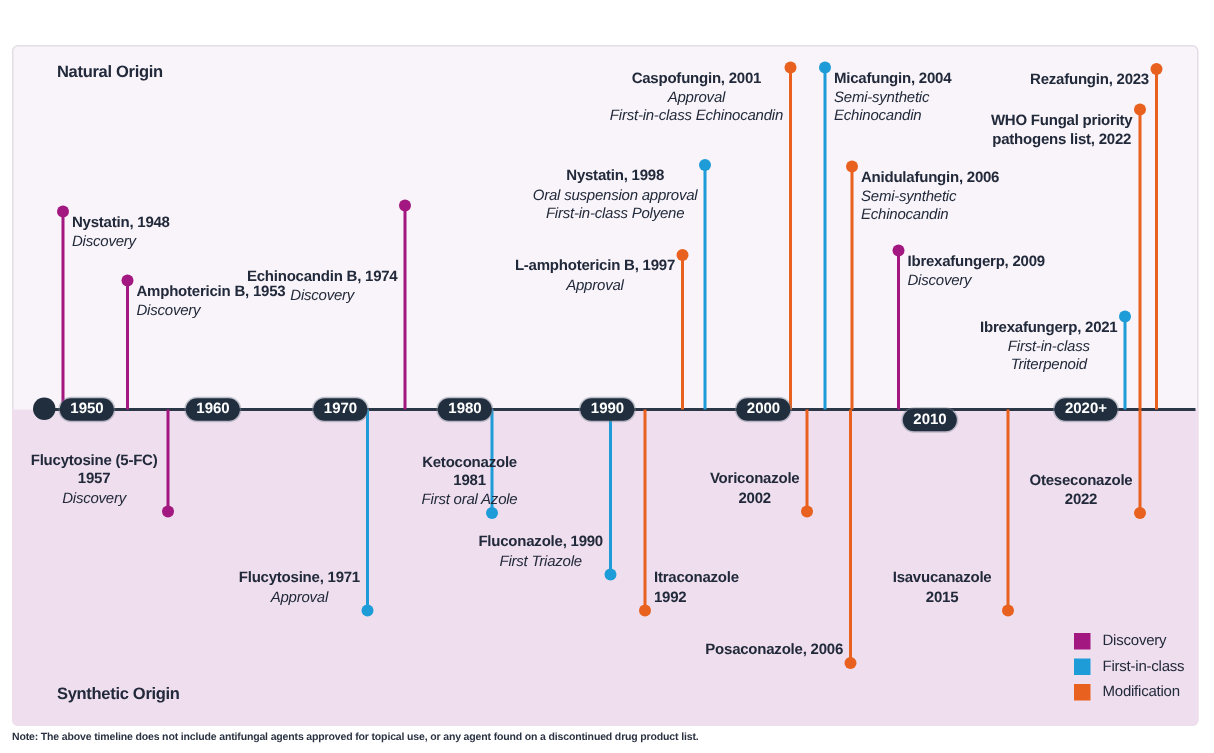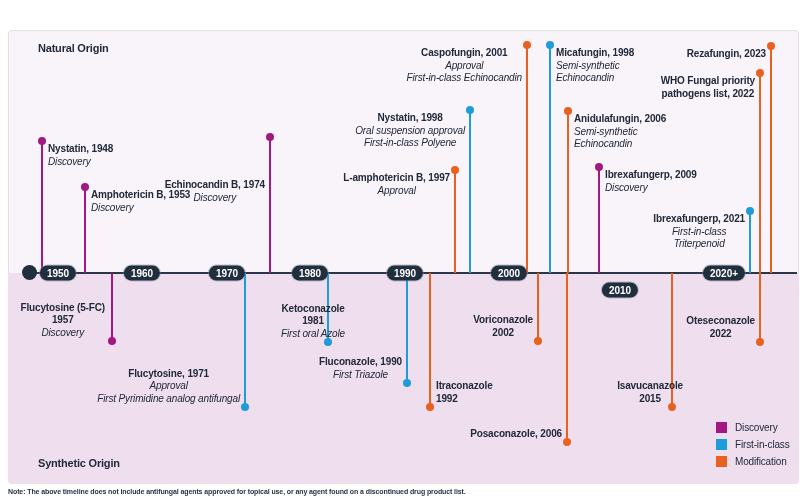--- a/index.html
+++ b/index.html
@@ -92,21 +92,21 @@
       <div class="stem" style="left: 759px; background: rgb(232, 97, 30); top: 273px; height: 69px;"></div>
       <div class="stem" style="left: 770px; background: rgb(232, 97, 30); top: 46px; height: 227px;"></div>
     </div>
   <div id="badges-layer">
       <div class="decade-badge" style="left: 58px; top: 273px;">1950</div>
       <div class="decade-badge" style="left: 142px; top: 273px;">1960</div>
       <div class="decade-badge" style="left: 227px; top: 273px;">1970</div>
       <div class="decade-badge" style="left: 310px; top: 273px;">1980</div>
       <div class="decade-badge" style="left: 405px; top: 273px;">1990</div>
       <div class="decade-badge" style="left: 509px; top: 273px;">2000</div>
-      <div class="decade-badge" style="left: 620px; top: 290px;">2010</div>
+      <div class="decade-badge" style="left: 620px; top: 280px;">2010</div>
       <div class="decade-badge" style="left: 724px; top: 273px;">2020+</div>
     </div>
   <div id="dots-layer">
       <div class="ev-dot" style="left: 38px; top: 137px; background: rgb(162, 24, 128);"></div>
       <div class="ev-dot" style="left: 81px; top: 183px; background: rgb(162, 24, 128);"></div>
       <div class="ev-dot" style="left: 108px; top: 337px; background: rgb(162, 24, 128);"></div>
       <div class="ev-dot" style="left: 241px; top: 403px; background: rgb(30, 156, 215);"></div>
       <div class="ev-dot" style="left: 266px; top: 133px; background: rgb(162, 24, 128);"></div>
       <div class="ev-dot" style="left: 324px; top: 338px; background: rgb(30, 156, 215);"></div>
       <div class="ev-dot" style="left: 403px; top: 379px; background: rgb(30, 156, 215);"></div>
@@ -135,21 +135,20 @@
         <span class="ev-line i">Discovery</span>
       </div>
       <div class="ev-label align-right" style="right: 704px; bottom: 163px;">
         <span class="ev-line b">Flucytosine (5-FC)</span>
         <span class="ev-line b">1957</span>
         <span class="ev-line i">Discovery</span>
       </div>
       <div class="ev-label align-right" style="right: 569px; bottom: 97px;">
         <span class="ev-line b">Flucytosine, 1971</span>
         <span class="ev-line i">Approval</span>
-        <span class="ev-line i">First Pyrimidine analog antifungal</span>
       </div>
       <div class="ev-label align-right" style="right: 544px; top: 139px; margin-top: 40px;">
         <span class="ev-line b">Echinocandin B, 1974</span>
         <span class="ev-line i">Discovery</span>
       </div>
       <div class="ev-label align-right" style="right: 464px; bottom: 162px;">
         <span class="ev-line b">Ketoconazole</span>
         <span class="ev-line b">1981</span>
         <span class="ev-line i">First oral Azole</span>
       </div>
@@ -173,37 +172,37 @@
       <div class="ev-label align-right" style="right: 287px; top: 47px;">
         <span class="ev-line b">Caspofungin, 2001</span>
         <span class="ev-line i">Approval</span>
         <span class="ev-line i">First-in-class Echinocandin</span>
       </div>
       <div class="ev-label align-right" style="right: 276px; bottom: 163px;">
         <span class="ev-line b">Voriconazole</span>
         <span class="ev-line b">2002</span>
       </div>
       <div class="ev-label" style="left: 556px; top: 47px;">
-        <span class="ev-line b">Micafungin, 1998</span>
+        <span class="ev-line b">Micafungin, 2004</span>
         <span class="ev-line i">Semi-synthetic</span>
         <span class="ev-line i">Echinocandin</span>
       </div>
       <div class="ev-label align-right" style="right: 247px; bottom: 62px;">
         <span class="ev-line b">Posaconazole, 2006</span>
       </div>
       <div class="ev-label" style="left: 574px; top: 113px;">
         <span class="ev-line b">Anidulafungin, 2006</span>
         <span class="ev-line i">Semi-synthetic</span>
         <span class="ev-line i">Echinocandin</span>
       </div>
       <div class="ev-label" style="left: 605px; top: 169px;">
         <span class="ev-line b">Ibrexafungerp, 2009</span>
         <span class="ev-line i">Discovery</span>
       </div>
-      <div class="ev-label align-right" style="right: 126px; bottom: 97px; margin-left: 48px;">
+      <div class="ev-label align-right" style="right: 148px; bottom: 97px; margin-left: 48px;">
         <span class="ev-line b">Isavucanazole</span>
         <span class="ev-line b">2015</span>
       </div>
       <div class="ev-label align-right" style="right: 64px; top: 213px;">
         <span class="ev-line b">Ibrexafungerp, 2021</span>
         <span class="ev-line i">First-in-class</span>
         <span class="ev-line i">Triterpenoid</span>
       </div>
       <div class="ev-label align-right" style="right: 54px; top: 75px;">
         <span class="ev-line b">WHO Fungal priority</span>

